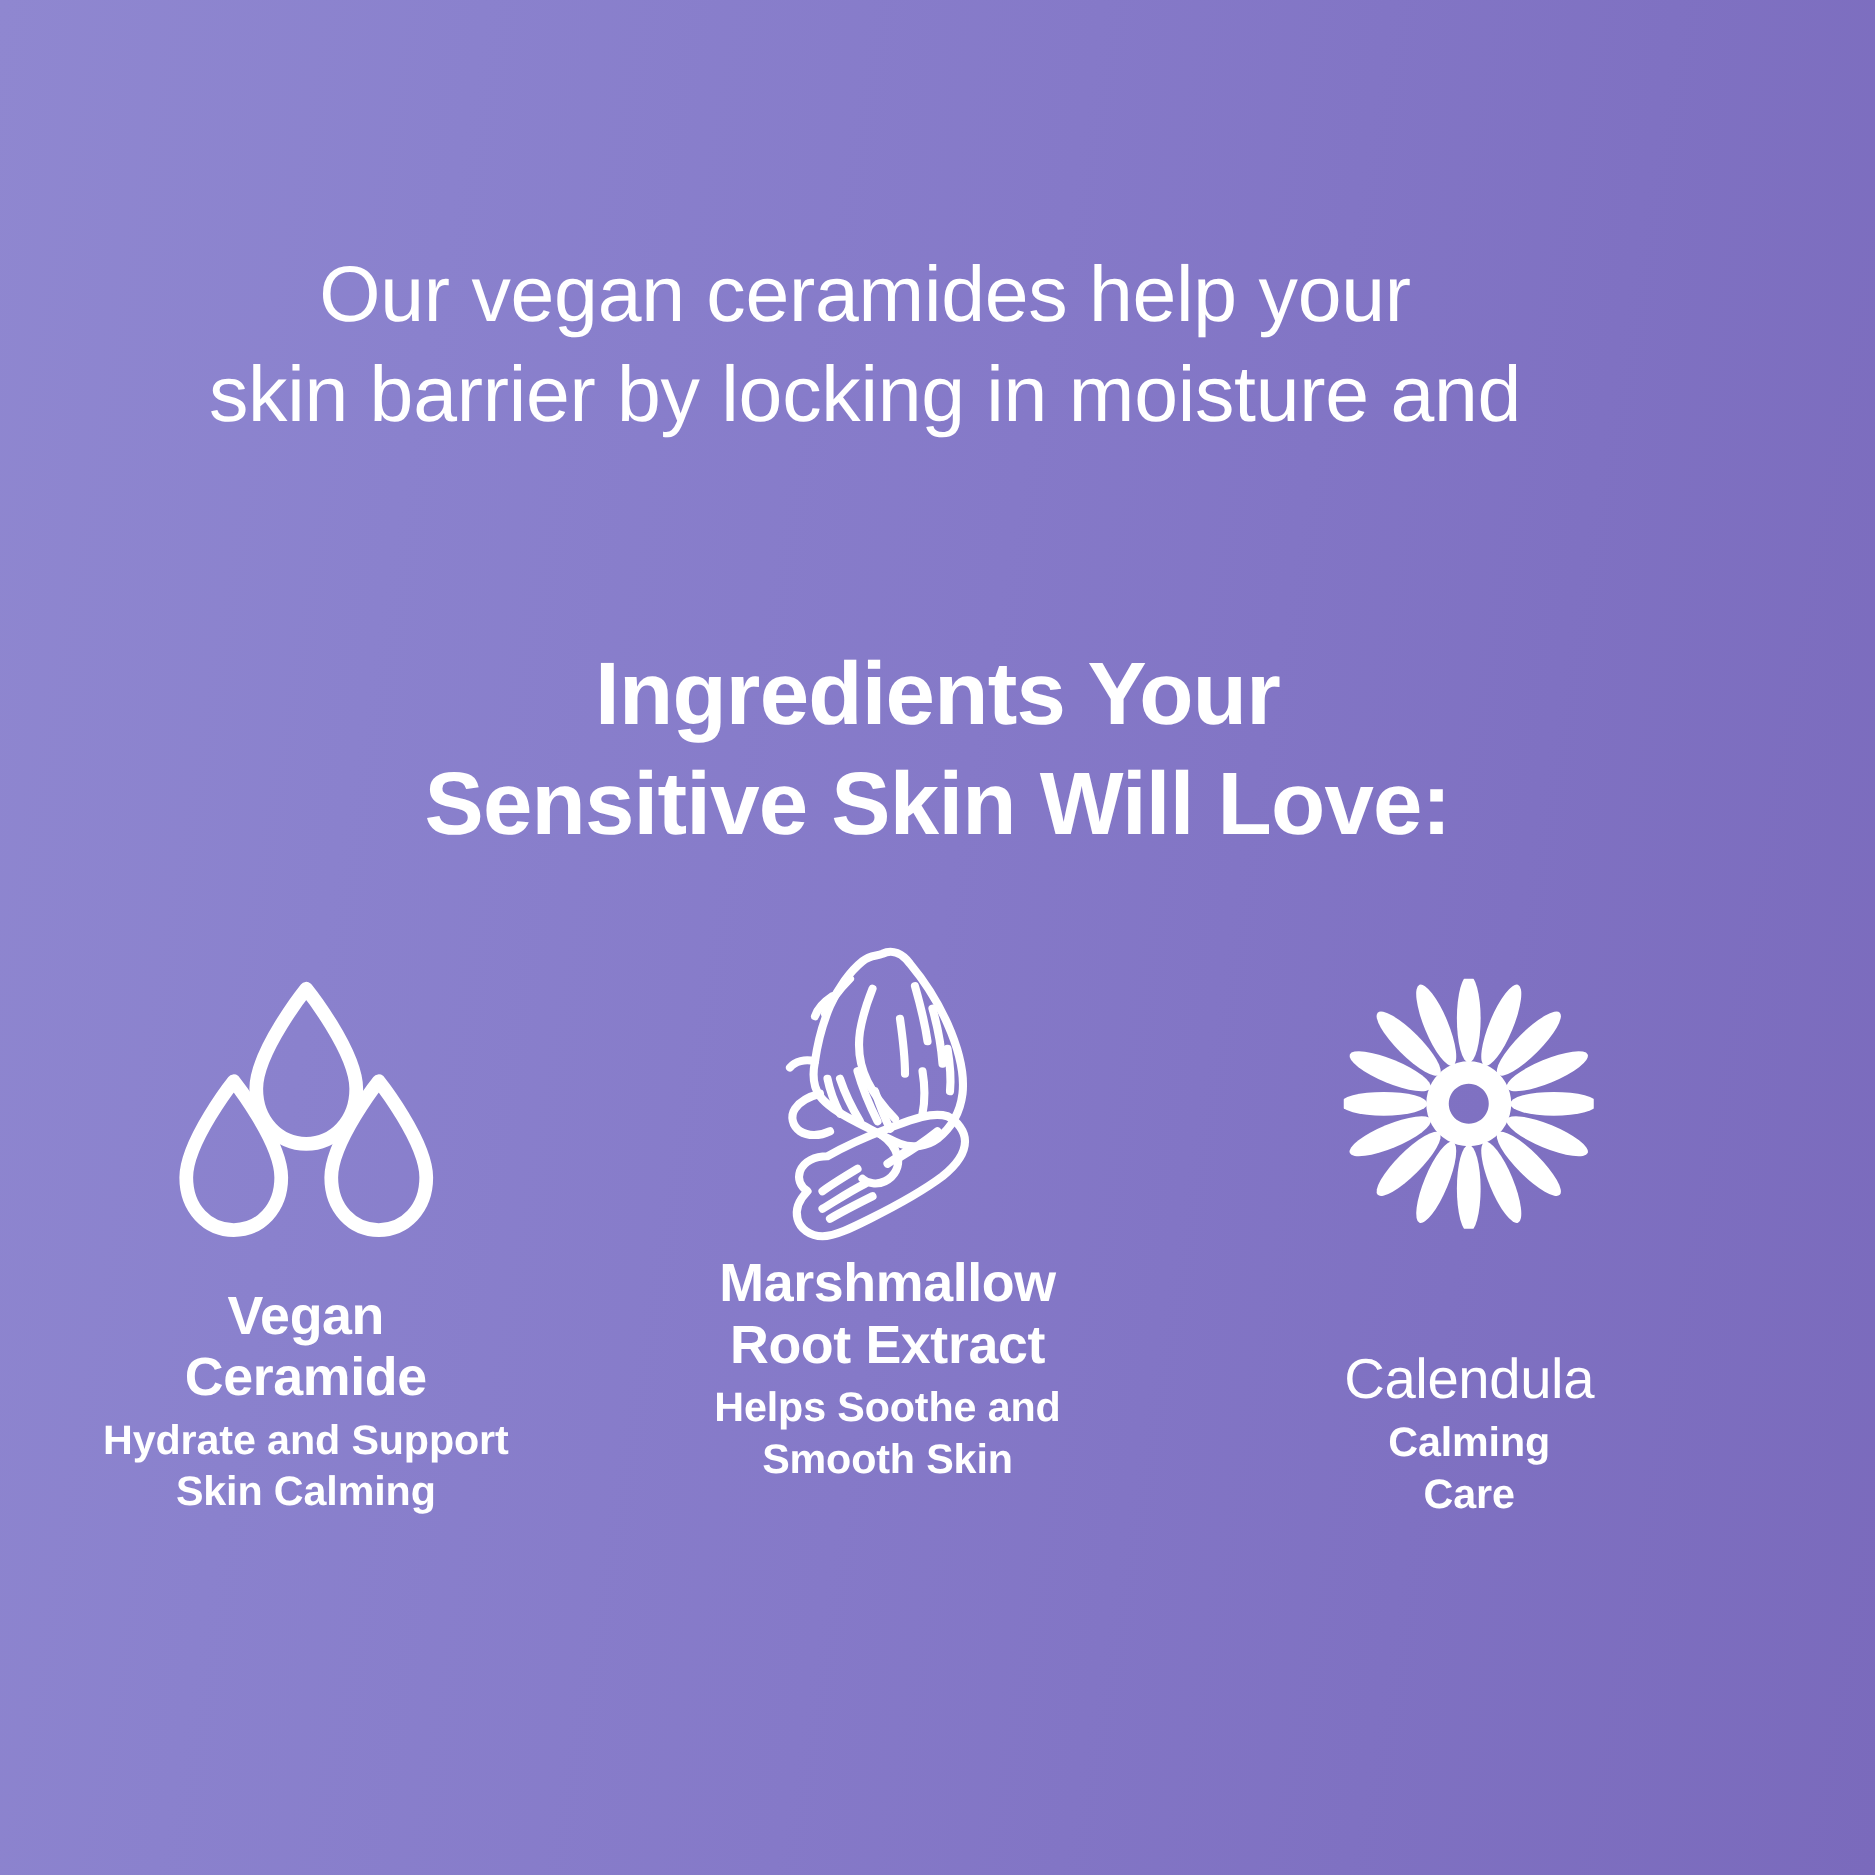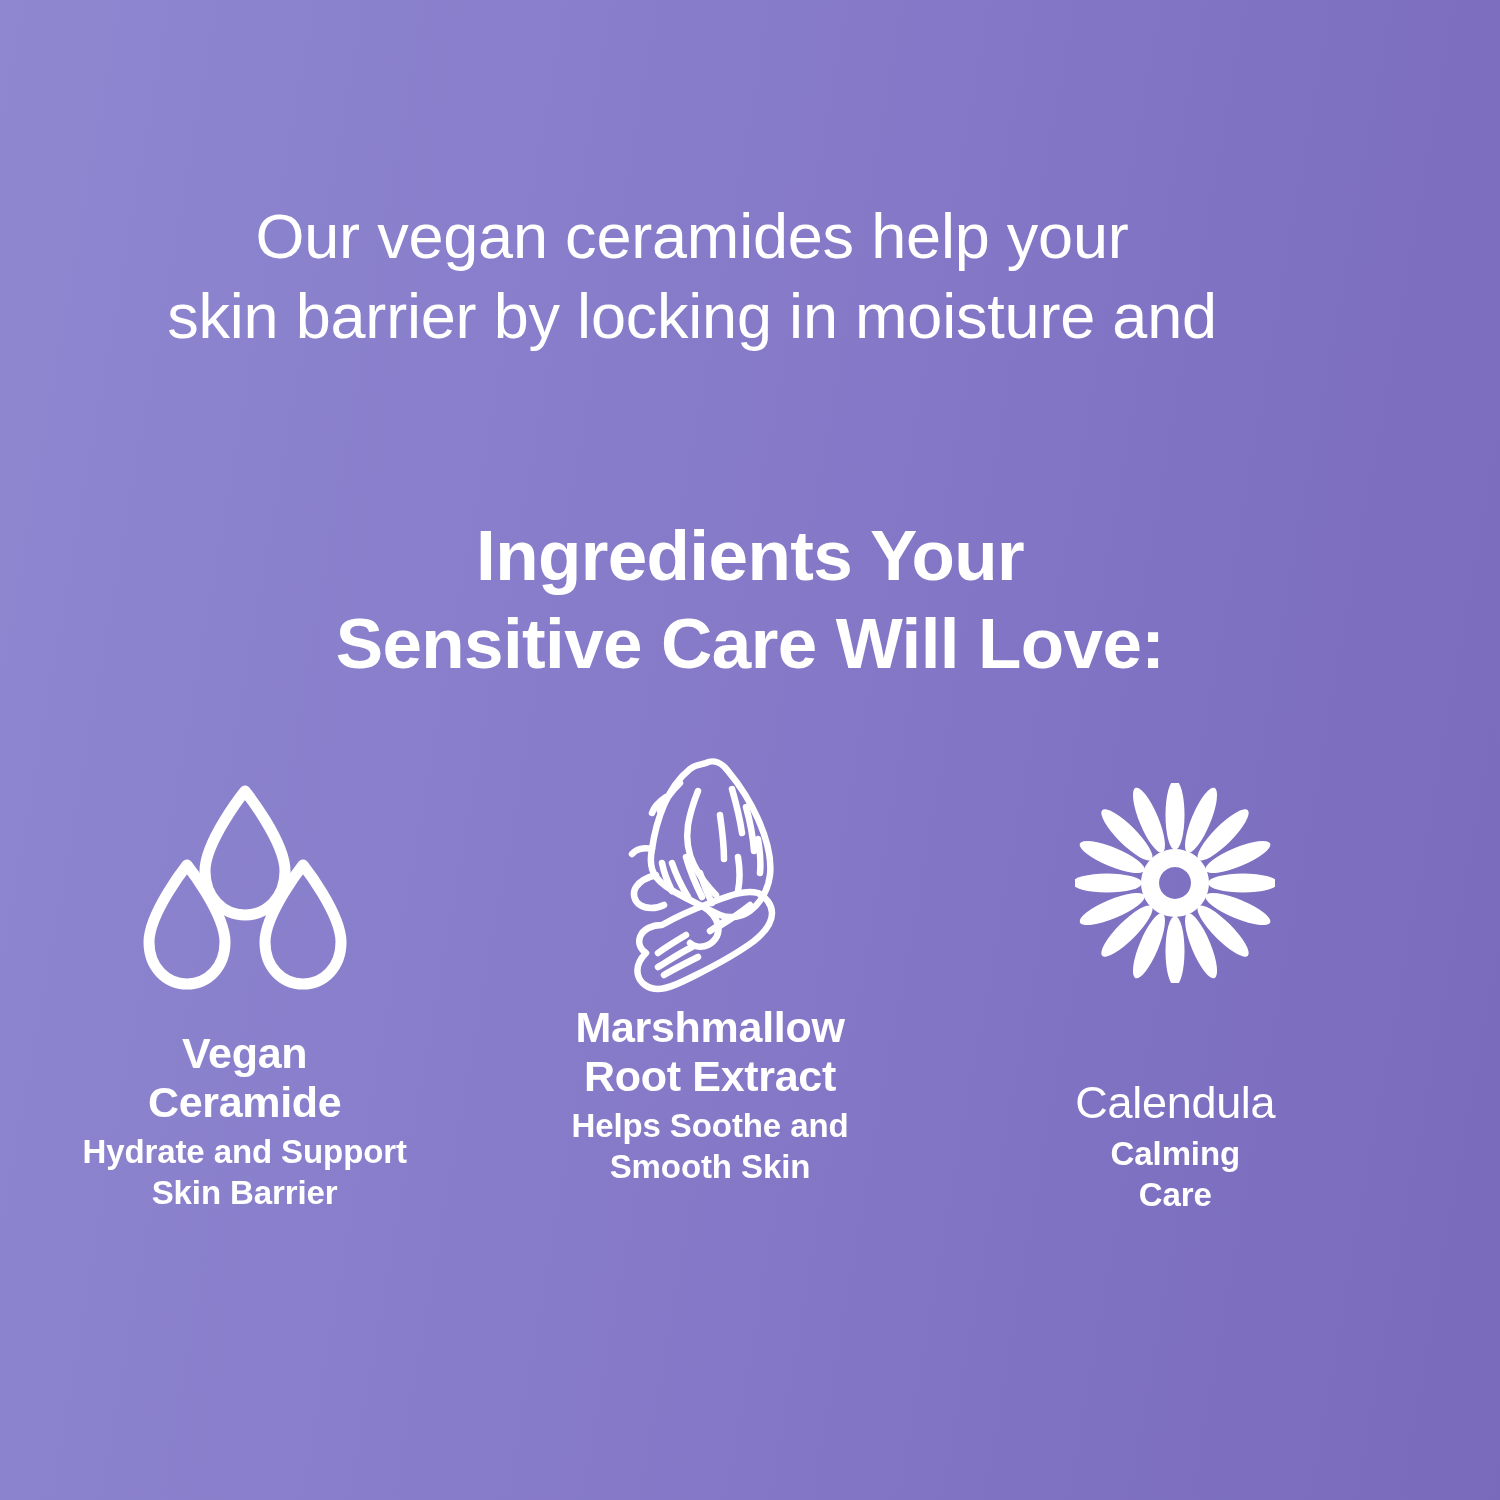--- a/index.html
+++ b/index.html
@@ -73,21 +73,21 @@
 
 <div class="stage">
 
   <div class="intro">
     <span>Our vegan ceramides help your</span>
     <span>skin barrier by locking in moisture and</span>
   </div>
 
   <div class="heading">
     <span>Ingredients Your</span>
-    <span>Sensitive Care Will Love:</span>
+    <span>Sensitive Skin Will Love:</span>
   </div>
 
   <div class="cols">
 
     <div class="col col-drops">
       <div class="icon-wrap">
         <svg width="220" height="212" viewBox="0 0 220 212" fill="none" aria-hidden="true">
 
           <path d="M110 12 C110 12 150 62 150 92 C150 118 132 136 110 136 C88 136 70 118 70 92 C70 62 110 12 110 12 Z" stroke="#ffffff" stroke-width="11" stroke-linejoin="round" fill="none"></path>
 
@@ -96,21 +96,21 @@
           <path d="M168 86 C168 86 206 134 206 163 C206 188 189 205 168 205 C147 205 130 188 130 163 C130 134 168 86 168 86 Z" stroke="#ffffff" stroke-width="11" stroke-linejoin="round" fill="none"></path>
         </svg>
       </div>
       <div class="cap">
         <span class="title">
           <i>Vegan</i>
           <i>Ceramide</i>
         </span>
         <span class="sub">
           <i>Hydrate and Support</i>
-          <i>Skin Barrier</i>
+          <i>Skin Calming</i>
         </span>
       </div>
     </div>
 
     <div class="col col-root">
       <div class="icon-wrap">
         <svg width="200" height="245" viewBox="0 0 200 245" fill="none" aria-hidden="true">
           <g stroke="#ffffff" stroke-width="6.5" stroke-linecap="round" stroke-linejoin="round" fill="none">
 
             <path d="M96 10 C104 6 112 10 118 18 C128 30 140 48 148 66

